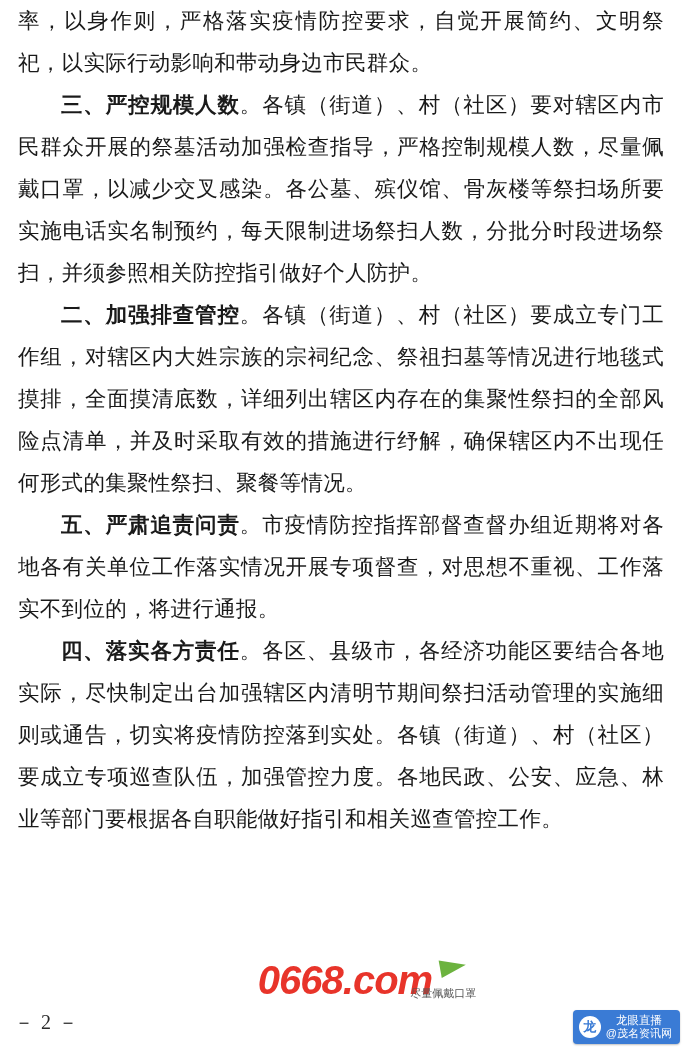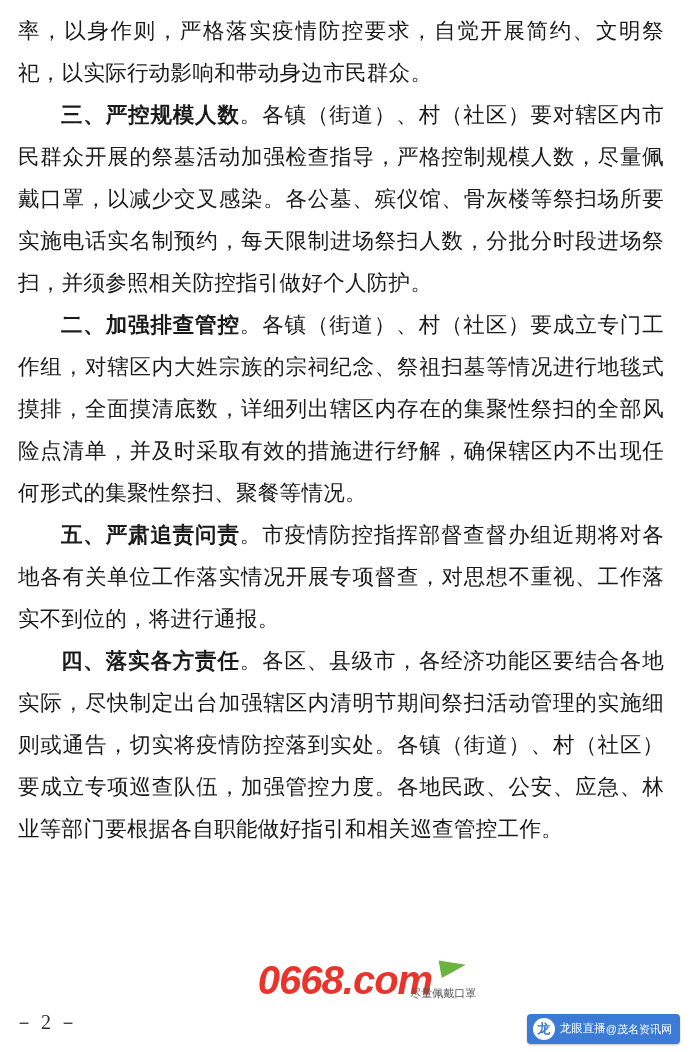--- a/index.html
+++ b/index.html
@@ -16,21 +16,21 @@
     overflow: hidden;
   }
 
   .page {
     position: absolute;
     left: 0;
     top: 0;
     width: 690px;
     height: 1052px;
     box-sizing: border-box;
-    padding: 10px 26px 0 18px;
+    padding: 0 26px 0 18px;
   }
 
   .doc-body {
     font-size: 21.5px;
     line-height: 42px;
     letter-spacing: 0.3px;
     text-align: justify;
     text-justify: inter-ideograph;
   }
 
@@ -122,21 +122,21 @@
     color: #3a7bd5;
     display: flex;
     align-items: center;
     justify-content: center;
     font-size: 13px;
     font-weight: bold;
     flex: 0 0 auto;
   }
   .badge-text {
     display: flex;
-    flex-direction: row;
+    flex-direction: column;
     align-items: center;
   }
   .badge-line1 { white-space: nowrap; }
   .badge-line2 { white-space: nowrap; font-size: 11px; }
 </style>
 </head>
 <body>
 
 <div class="page">
 

